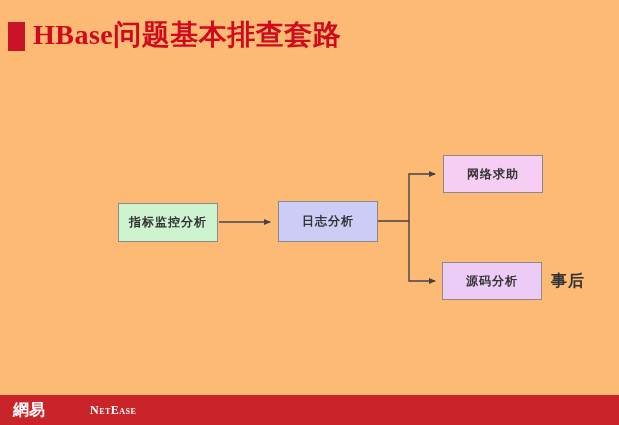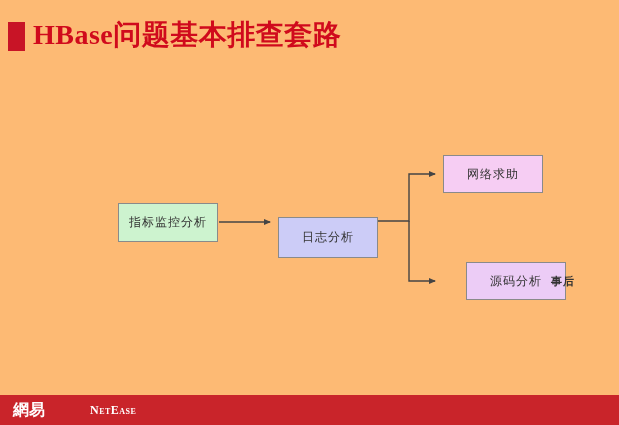--- a/index.html
+++ b/index.html
@@ -23,32 +23,32 @@
     letter-spacing:0.5px;
     white-space:nowrap;
   }
 
   
   .node{
     position:absolute;
     box-sizing:border-box;
     border:1px solid #8a8a8a;
     display:flex;align-items:center;justify-content:center;
-    font-size:12px;font-weight:400;color:#333333;
+    font-size:12px;font-weight:700;color:#333333;
     letter-spacing:1px;
   }
   .node-metrics{left:118px;top:203px;width:100px;height:39px;}
-  .node-logs   {left:278px;top:201px;width:100px;height:41px;margin-top:16px;}
+  .node-logs   {left:278px;top:201px;width:100px;height:41px;}
   .node-network{left:443px;top:155px;width:100px;height:38px;}
   .badge-urgent{left:543px;top:155px;width:49px;height:38px;border-left:none;color:#111;}
-  .node-source {left:466px;top:262px;width:100px;height:38px;}
+  .node-source {left:442px;top:262px;width:100px;height:38px;}
   .label-after{
     position:absolute;left:551px;top:262px;height:38px;
     display:flex;align-items:center;
-    font-size:11px;font-weight:700;color:#333333;letter-spacing:1px;
+    font-size:16px;font-weight:700;color:#333333;letter-spacing:1px;
   }
   .connectors{
     position:absolute;left:0;top:0;width:619px;height:425px;
     pointer-events:none;
   }
 
   
   .footer-bar{
     position:absolute;left:0;bottom:0;
     width:619px;height:30px;

